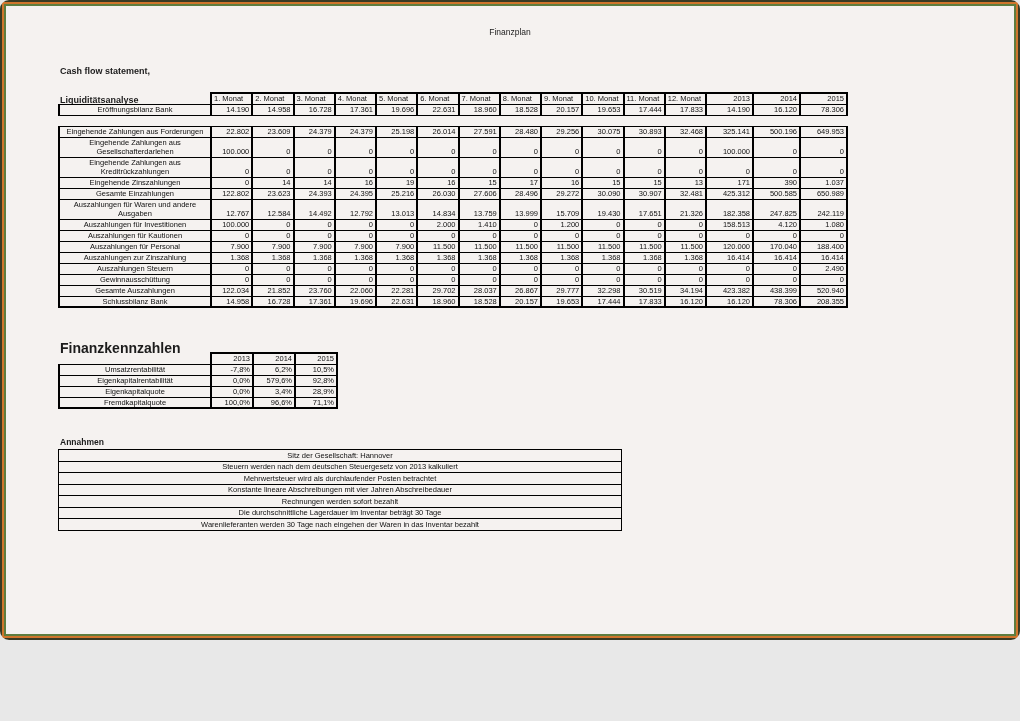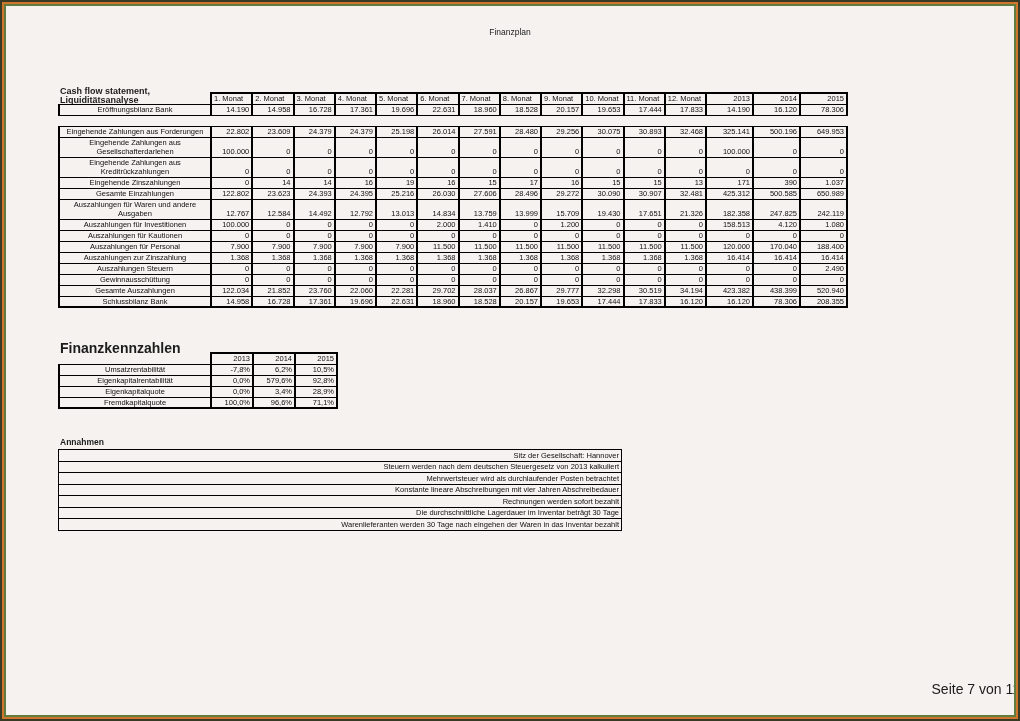--- a/index.html
+++ b/index.html
@@ -1,23 +1,23 @@
 <!DOCTYPE html>
 <html><head>
 <meta charset="utf-8">
 <style>
   html,body{margin:0;padding:0;background:#e8e8e8;}
-  .page{position:relative;width:1020px;height:721px;background:#f5f2f0;overflow:hidden;
-        font-family:"Liberation Sans",sans-serif;color:#1c1c1c;}
+  .page{position:relative;width:1020px;height:640px;background:#f5f2f0;overflow:hidden;
+        font-family:"Liberation Sans",sans-serif;color:#1c1c1c;border-radius:9px;}
   .frame-outer{position:absolute;inset:0;border:2px solid #383a23;pointer-events:none;z-index:5;}
   .frame-mid{position:absolute;inset:2px;border:2px solid #d0752c;pointer-events:none;z-index:5;}
   .frame-inner{position:absolute;inset:4px;border:2px solid #5e7d3f;pointer-events:none;z-index:5;}
 
   .doc-title{position:absolute;top:27px;left:0;right:0;text-align:center;font-size:8.5px;}
-  .cf-title1{position:absolute;left:60px;top:66px;font-size:9px;font-weight:bold;margin-top:20px;}
+  .cf-title1{position:absolute;left:60px;top:66px;font-size:9px;font-weight:bold;}
   .cf-title2{position:absolute;left:60px;top:79px;font-size:9px;font-weight:bold;margin-top:16px;}
   .kz-title{position:absolute;left:60px;top:340px;font-size:14px;font-weight:bold;}
   .an-title{position:absolute;left:60px;top:437px;font-size:8.5px;font-weight:bold;}
   .footer{position:absolute;top:681px;left:0;right:0;text-align:right;font-size:14px;}
 
   table{border-collapse:collapse;table-layout:fixed;font-size:7.5px;color:#111;}
   td{border:1px solid #000;border-left-width:2px;border-right-width:2px;
      padding:0 2px;height:11px;line-height:9.5px;box-sizing:border-box;overflow:hidden;}
   td.num{text-align:right;vertical-align:bottom;white-space:nowrap;}
   td.lbl{text-align:center;white-space:normal;vertical-align:middle;}
@@ -25,21 +25,21 @@
   td.h.mon{text-align:left;}
   td.h.yr{text-align:right;}
   td.nob{border:none !important;background:transparent;}
   tr.hr td{border-top-width:2px;}
   tr.lastr td{border-bottom-width:2px;}
   tr.b td{font-weight:normal;}
   tr.sprow td{border:none;height:11px;}
   table.main{position:absolute;left:58px;top:92px;width:788px;}
   table.kz{position:absolute;left:58px;top:352px;width:278px;}
   table.an{position:absolute;left:58px;top:449px;width:564px;}
-  table.an td{border-width:1px;text-align:right;white-space:nowrap;height:11.5px;vertical-align:middle;}
+  table.an td{border-width:1px;text-align:center;white-space:nowrap;height:11.5px;vertical-align:middle;}
 </style>
 </head>
 <body>
 
 <div class="page">
   <div class="frame-outer"></div>
   <div class="frame-mid"></div>
   <div class="frame-inner"></div>
 
   <div class="doc-title">Finanzplan</div>

